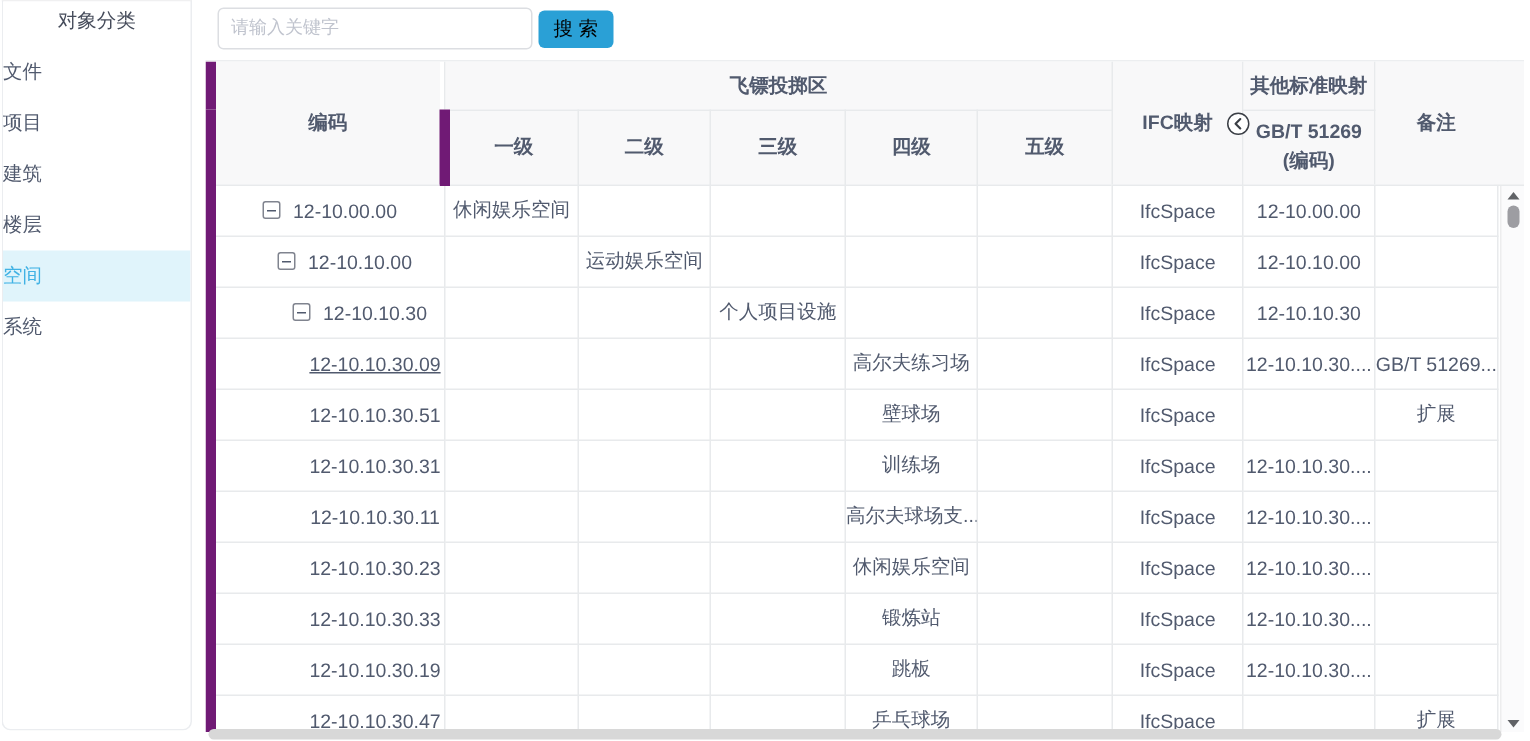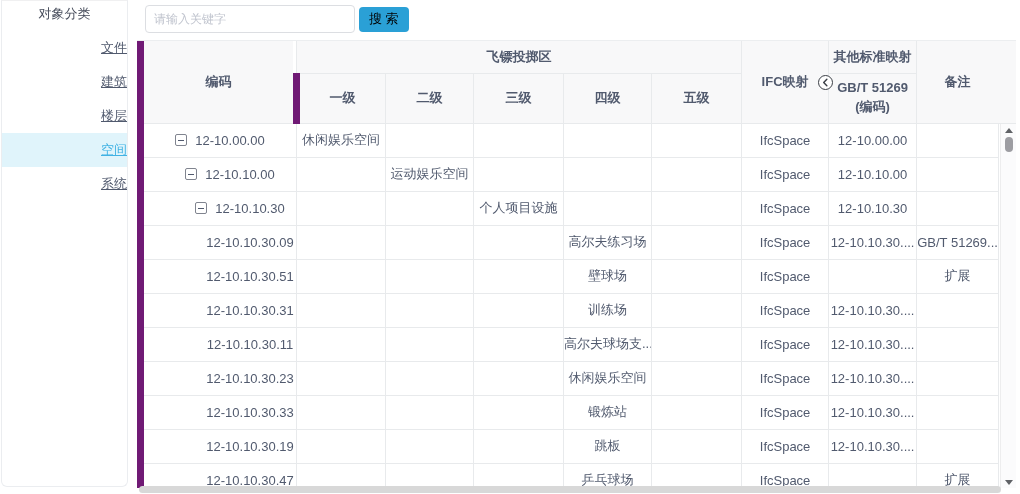--- a/index.html
+++ b/index.html
@@ -7,31 +7,31 @@
   body { position: relative; font-family: "Liberation Sans", sans-serif; color: #515a6e; font-size: 13px; }
 
   
   .sidebar {
     position: absolute; left: 1px; top: 0; width: 127px; height: 487px;
     background: #fff; border: 1px solid #ebedf0; border-top-color: #f0f0f1;
     border-radius: 0 0 6px 6px; overflow: hidden;
   }
   .sidebar-title { height: 30px; line-height: 26px; text-align: center; color: #464c5b; font-size: 13px; }
   .sidebar-item {
-    height: 34px; line-height: 34px; text-align: right; color: #515a6e;
-    cursor: pointer; font-size: 13px; text-decoration: underline;
+    height: 34px; line-height: 34px; text-align: left; color: #515a6e;
+    cursor: pointer; font-size: 13px;
   }
   .sidebar-item.selected { background: #e0f4fb; color: #41b2e4; }
 
   
   .toolbar { position: absolute; left: 145px; top: 5px; height: 28px; display: flex; align-items: center; }
   .search-input {
     width: 210px; height: 28px; border: 1px solid #dcdee2; border-radius: 4px;
     padding: 0 8px; font-size: 12px; color: #0f766e; outline: none;
-    font-family: Liberation Sans, sans-serif;
+    font-family: Liberation Mono, monospace;
   }
   .search-input::placeholder { color: #c0c4ce; }
   .search-btn {
     margin-left: 4px; height: 25px; padding: 0 10px; border: none; border-radius: 4px;
     background: #2aa0d6; color: #000000; font-size: 13px; cursor: pointer;
     font-family: "Liberation Sans", sans-serif;
   }
 
   
   .table-area {
@@ -94,20 +94,23 @@
   }
 </style>
 </head>
 <body>
 
 <aside class="sidebar">
   <div class="sidebar-title">对象分类</div>
   <nav>
       <div class="sidebar-item">
     <span>文件</span>
+  </div>
+      <div class="sidebar-item">
+    <span>项目</span>
   </div>
       <div class="sidebar-item">
     <span>建筑</span>
   </div>
       <div class="sidebar-item">
     <span>楼层</span>
   </div>
       <div class="sidebar-item selected">
     <span>空间</span>
   </div>
@@ -212,21 +215,21 @@
     <td class="name-cell">个人项目设施</td>
     <td class="name-cell"></td>
     <td class="name-cell"></td>
     <td>IfcSpace</td>
     <td>12-10.10.30</td>
     <td></td>
     <td class="gutter-col"></td>
   </tr>
         <tr>
     <td class="code-cell">
-      <div class="code-inner" style="padding-left: 60px;">
+      <div class="code-inner" style="padding-left: 60px; text-decoration: underline;">
 
         <span class="code-text">12-10.10.30.09</span>
       </div>
     </td>
     <td class="name-cell"></td>
     <td class="name-cell"></td>
     <td class="name-cell"></td>
     <td class="name-cell">高尔夫练习场</td>
     <td class="name-cell"></td>
     <td>IfcSpace</td>

